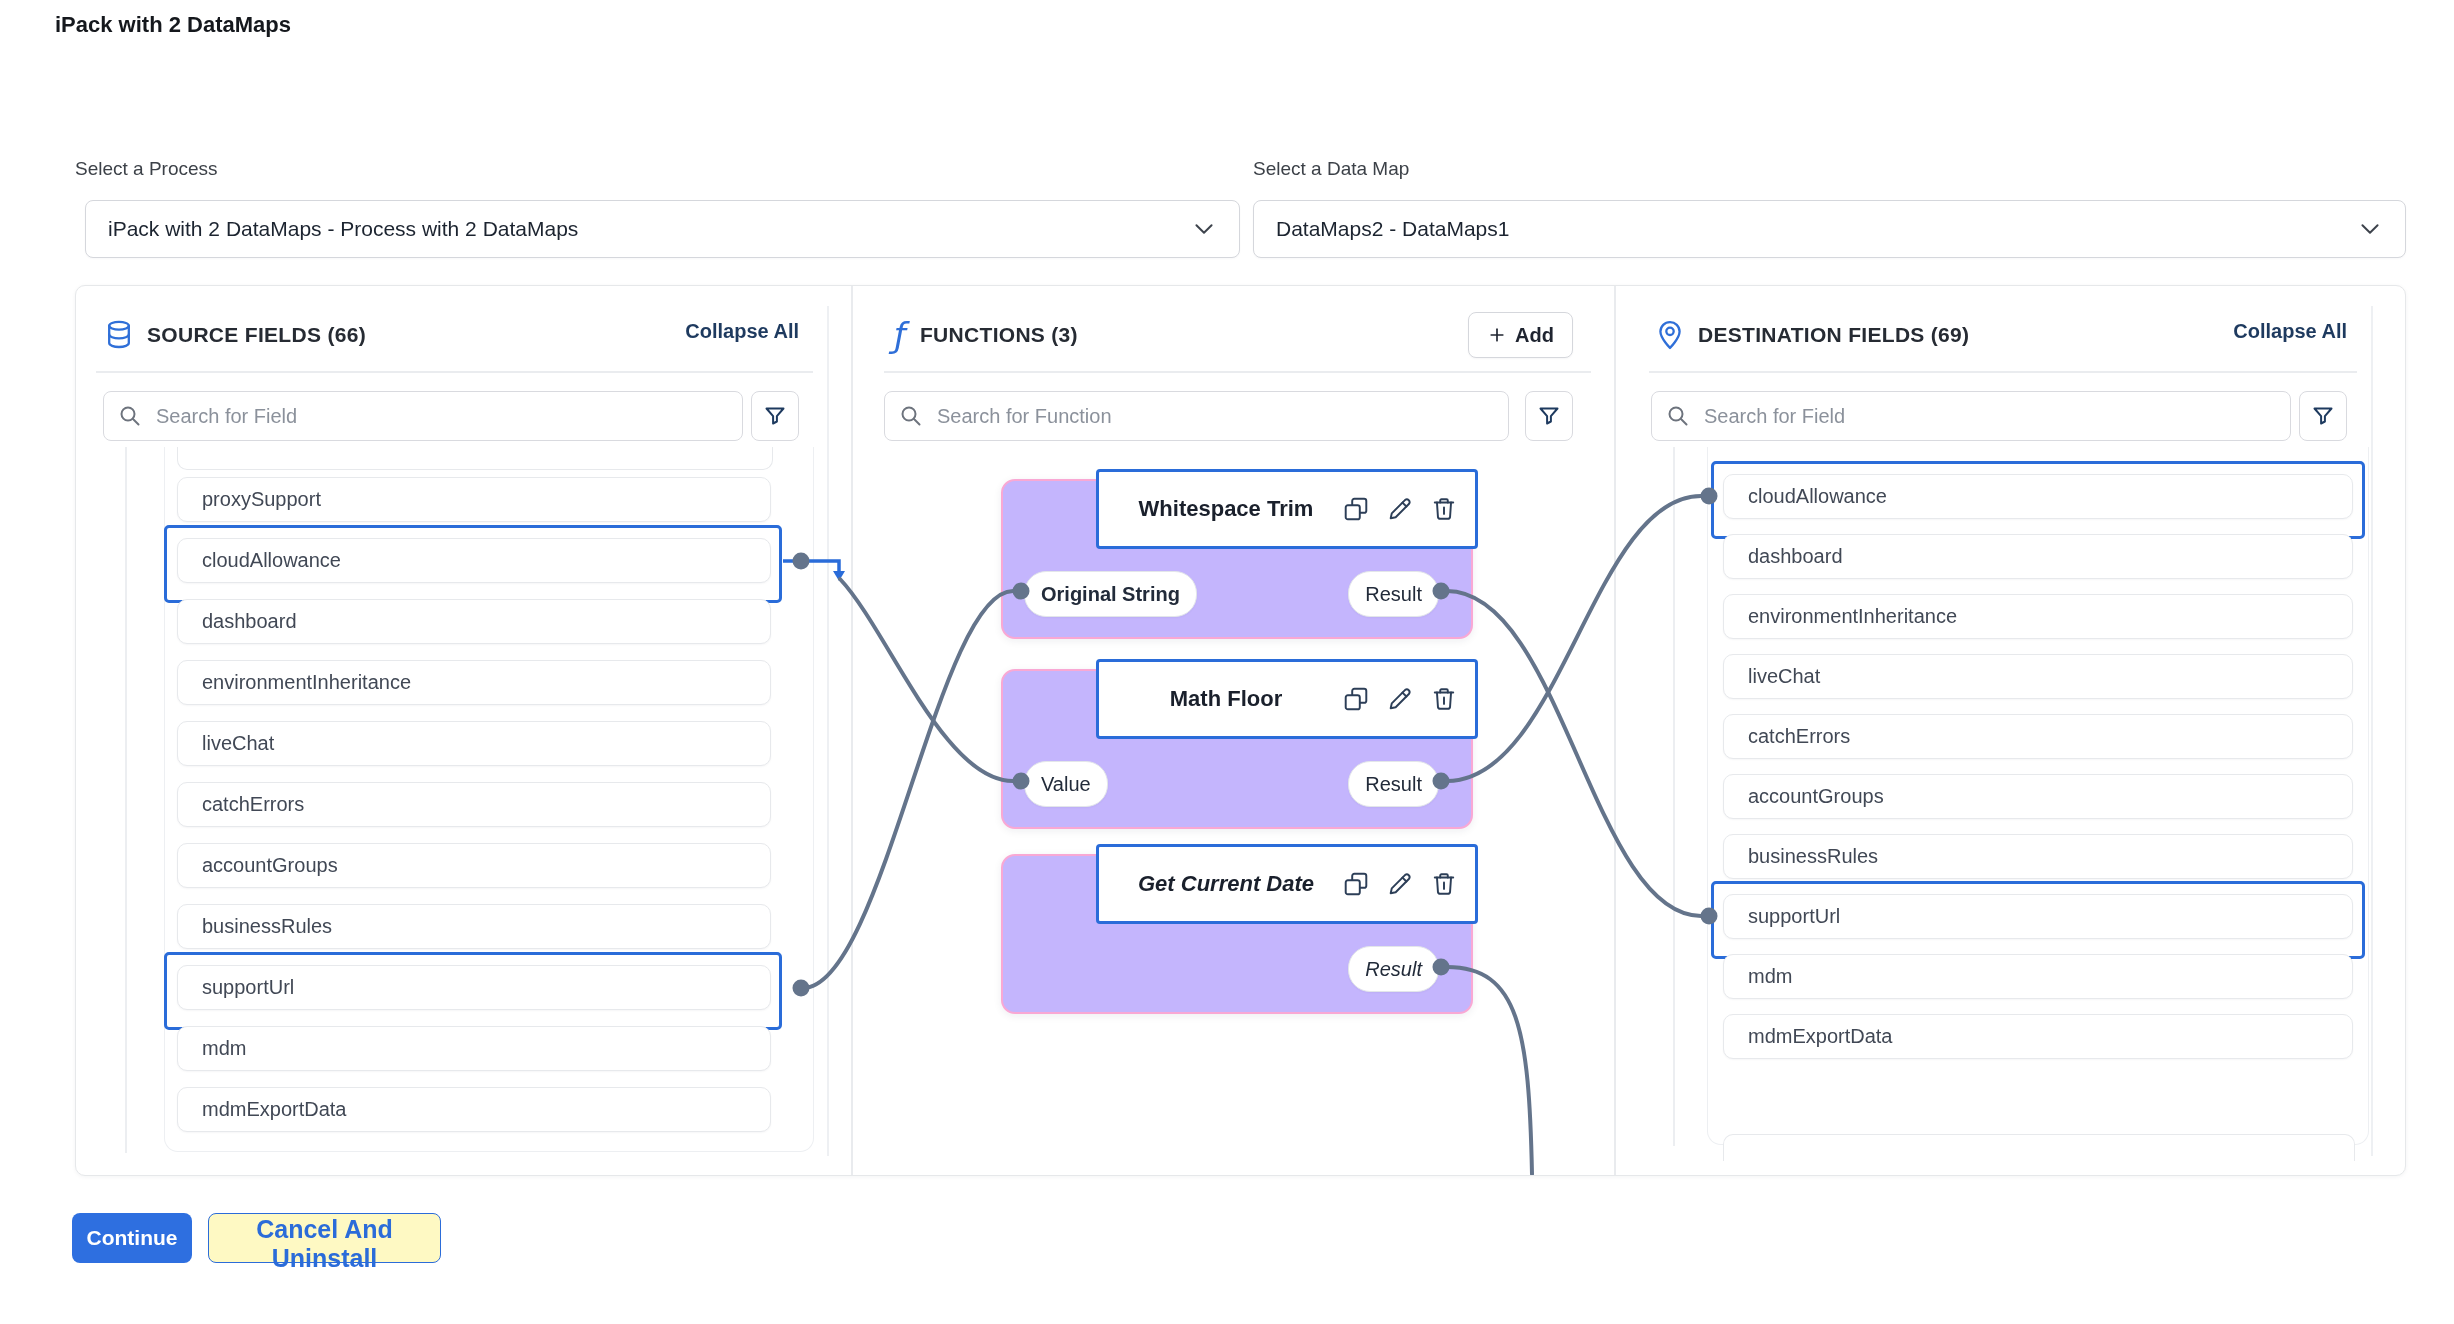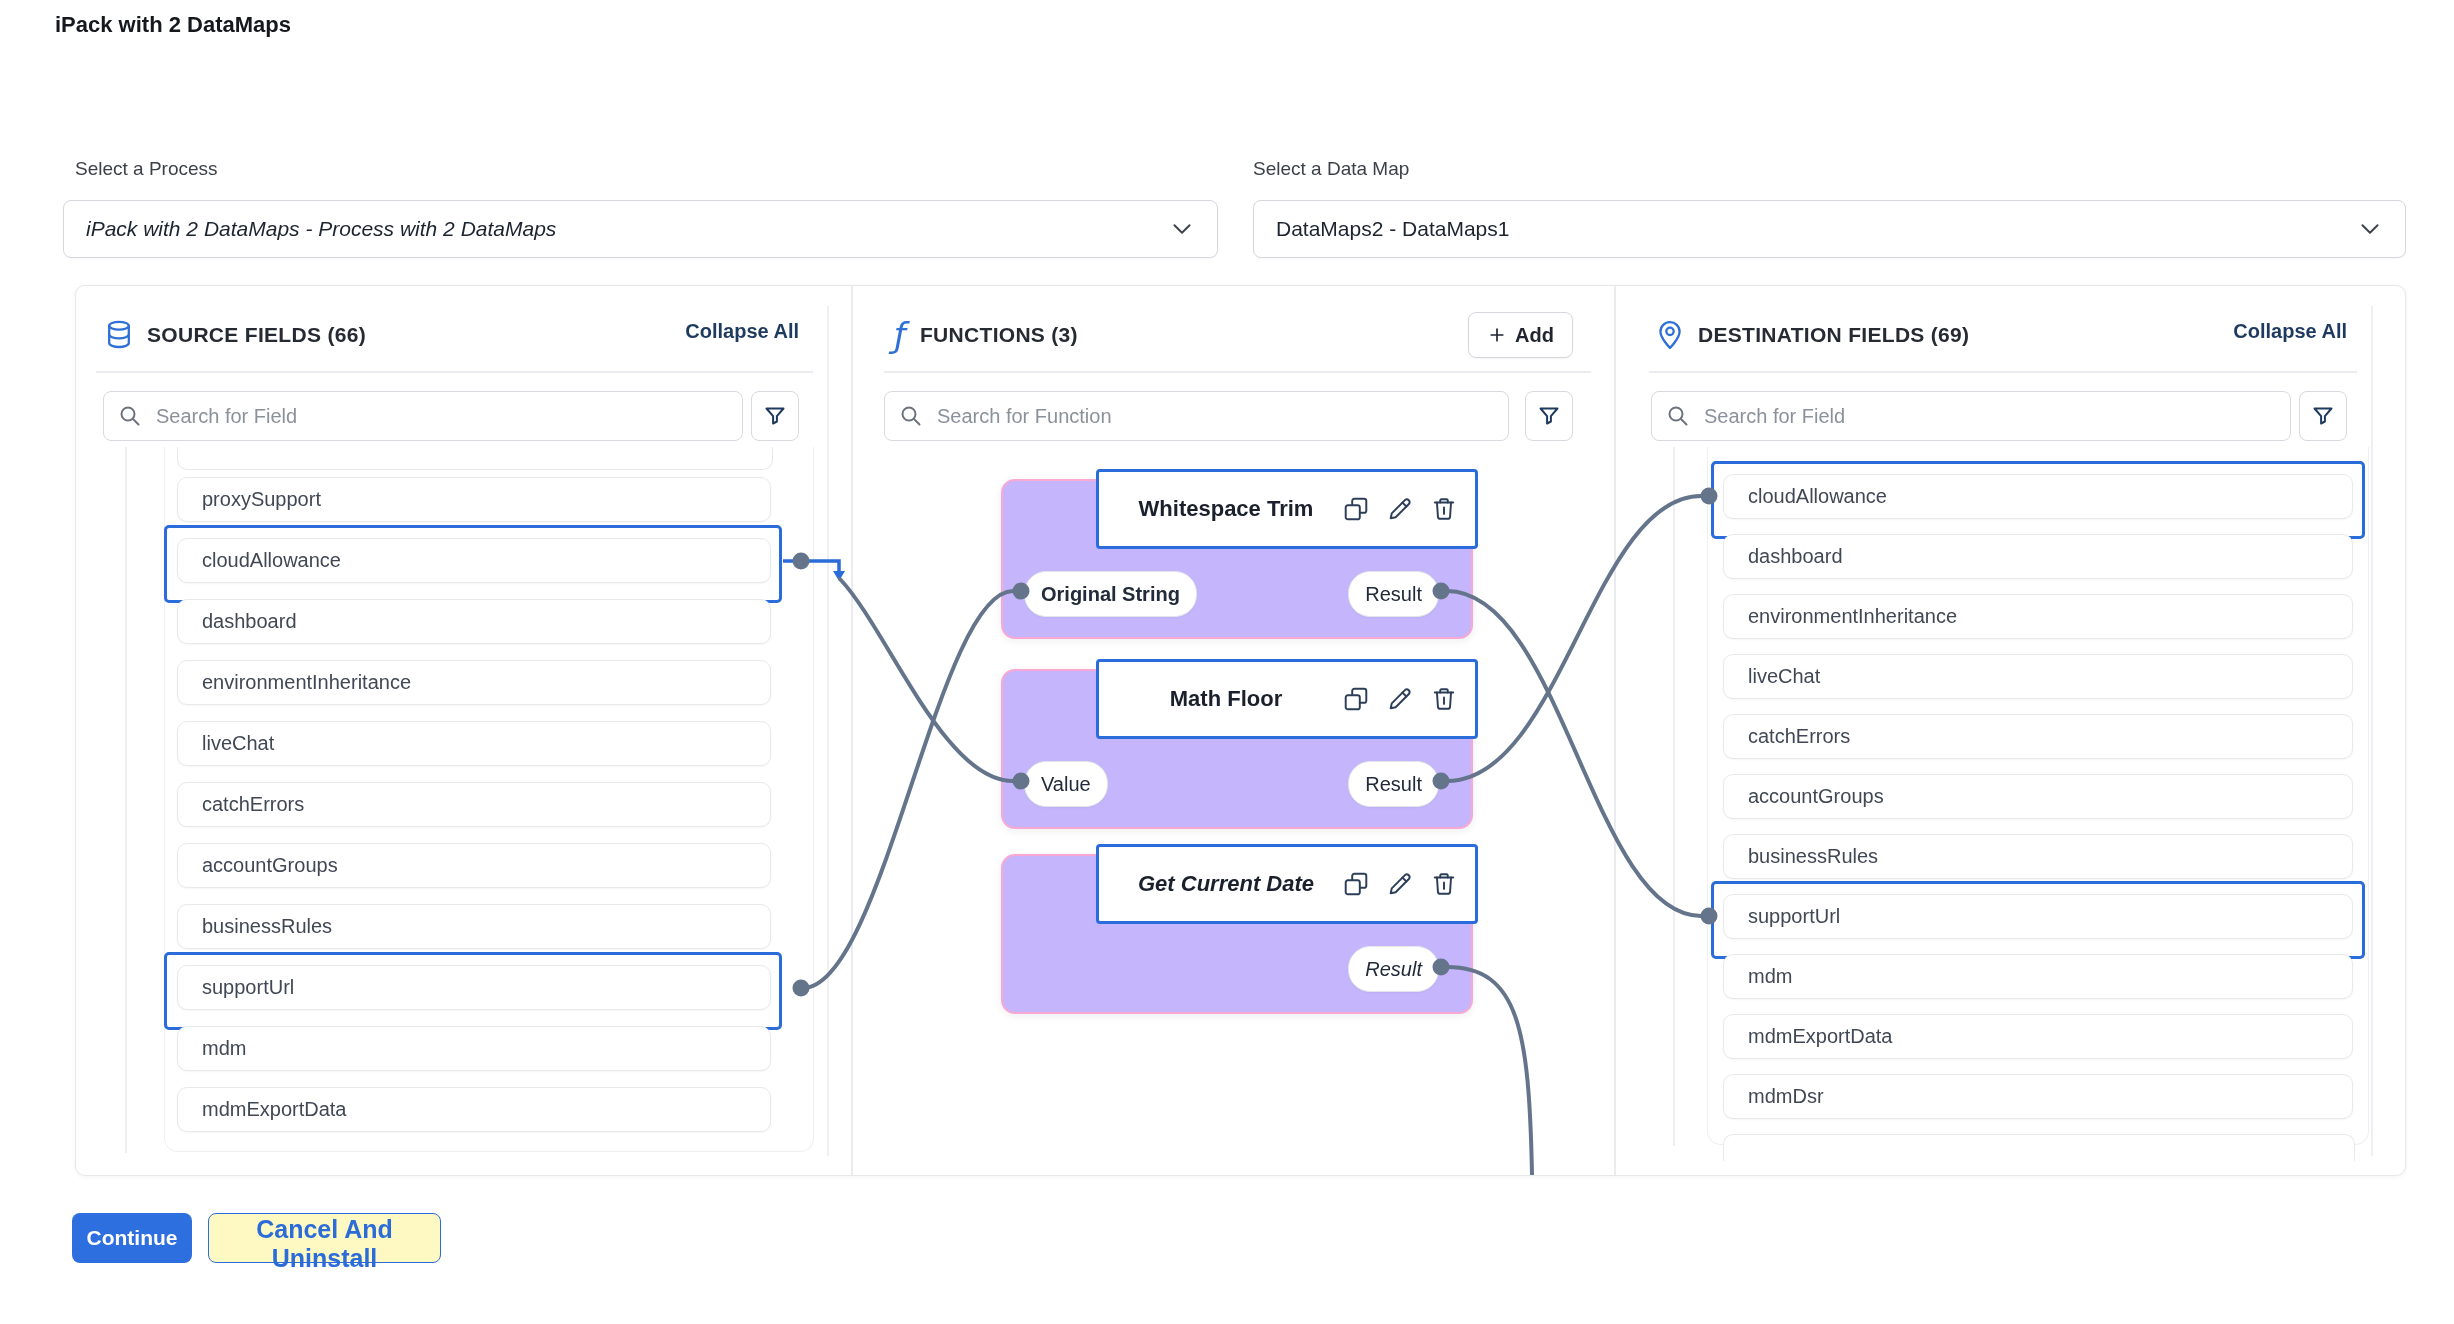--- a/index.html
+++ b/index.html
@@ -7,21 +7,21 @@
          font-family:"Liberation Sans", sans-serif;color:#333;}
   .abs{position:absolute;}
   
   .breadcrumb{left:55px;top:12px;font-size:22px;font-weight:700;color:#15181d;}
   .page-title{left:55px;top:38px;font-size:39px;font-weight:600;color:#2b2e33;letter-spacing:.2px;}
   
   .sel-label{top:158px;font-size:19px;color:#3c4148;}
   .select{top:200px;height:56px;background:#fff;border:1px solid #d5d7dc;border-radius:8px;
           display:flex;align-items:center;justify-content:space-between;padding:0 22px;
           font-size:21px;color:#1c2430;cursor:pointer;box-shadow:0 1px 2px rgba(20,30,50,.03);}
-  #processSelect{left:63px;width:1109px;font-style:italic;}
+  #processSelect{left:85px;width:1109px;}
   #datamapSelect{left:1253px;width:1107px;}
   .chev{width:26px;height:26px;color:#3d434c;flex:0 0 auto;}
   
   .panel{left:75px;top:285px;width:2329px;height:889px;background:#fff;border:1px solid #e6e8ea;
          border-radius:10px;box-shadow:0 1px 4px rgba(20,30,50,.05);overflow:hidden;}
   .vdiv{position:absolute;top:0;bottom:0;width:1.5px;background:#e9ebee;}
   .vtrack{position:absolute;top:20px;height:850px;width:2px;background:#eef0f3;}
   .col-head{position:absolute;top:26px;height:46px;display:flex;align-items:center;}
   .col-title{font-size:21px;font-weight:700;color:#262b33;letter-spacing:.3px;margin-left:14px;}
   .col-icon{width:28px;height:30px;color:#2f6fd8;}
@@ -208,21 +208,20 @@
         <div class="field-row" style="left: 82px; top: 87px; width: 630px;">dashboard</div>
         <div class="field-row" style="left: 82px; top: 147px; width: 630px;">environmentInheritance</div>
         <div class="field-row" style="left: 82px; top: 207px; width: 630px;">liveChat</div>
         <div class="field-row" style="left: 82px; top: 267px; width: 630px;">catchErrors</div>
         <div class="field-row" style="left: 82px; top: 327px; width: 630px;">accountGroups</div>
         <div class="field-row" style="left: 82px; top: 387px; width: 630px;">businessRules</div>
         <div class="field-row" style="left: 82px; top: 447px; width: 630px;">supportUrl</div>
         <div class="sel-wrap" style="left: 70px; top: 434px; width: 648px; height: 72px;"></div>
         <div class="field-row" style="left: 82px; top: 507px; width: 630px;">mdm</div>
         <div class="field-row" style="left: 82px; top: 567px; width: 630px;">mdmExportData</div>
-        <div class="field-row" style="left: 82px; top: 627px; width: 630px;">mdmDsr</div>
       </div>
     <div id="fnArea">
         <div class="fn-card" style="left: 925px; top: 193px;">
           <div class="fn-head">
        <span class="fn-title">Whitespace Trim</span>
        <span class="fn-icons">
          <button class="icon-btn">
                 <svg viewBox="0 0 24 24" fill="none" stroke="currentColor" stroke-width="1.8" stroke-linecap="round" stroke-linejoin="round">
                   <rect x="8.5" y="2.5" width="13" height="13" rx="2"></rect>
                   <rect x="2.5" y="8.5" width="13" height="13" rx="2" fill="#fff"></rect>

